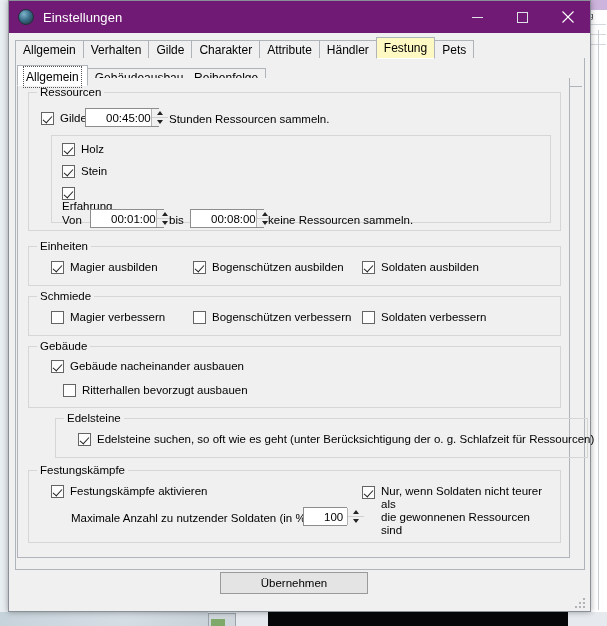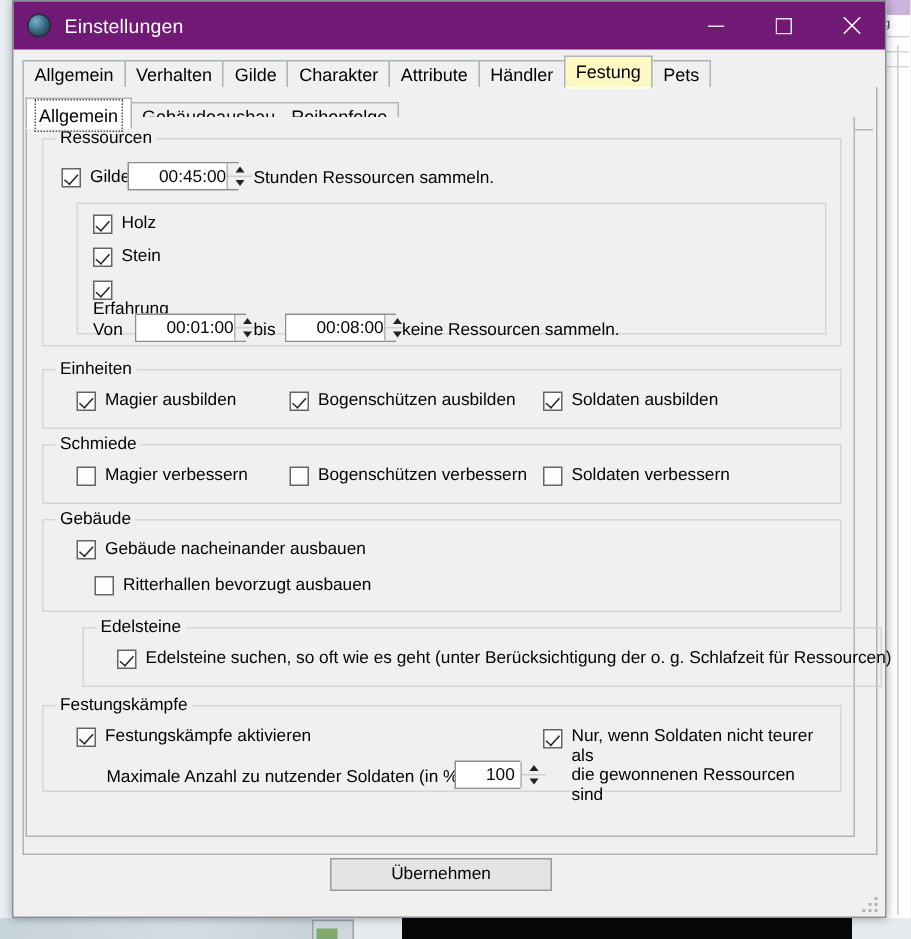--- a/index.html
+++ b/index.html
@@ -501,21 +501,21 @@
     </div>
 
     <div class="group" style="left:10px; top:340px; width:533px; height:40px;margin-left:27px;">
       <div class="legend">Edelsteine</div>
       <div class="cb" style="left:22px; top:13px;">
         <span class="cbbox checked"></span>
         <span class="cblabel">Edelsteine suchen, so oft wie es geht (unter Berücksichtigung der o. g. Schlafzeit für Ressourcen)</span>
       </div>
     </div>
 
-    <div class="group" style="left:10px; top:392px; width:533px; height:58px;">
+    <div class="group" style="left:10px; top:392px; width:533px; height:73px;">
       <div class="legend">Festungskämpfe</div>
 
       <div class="cb" style="left:22px; top:13px;">
         <span class="cbbox checked"></span>
         <span class="cblabel">Festungskämpfe aktivieren</span>
       </div>
 
       <div class="lbl" style="left:42px; top:40px;">Maximale Anzahl zu nutzender Soldaten (in %):</div>
       <div class="spin" style="left:274px; top:36px; width:44px;">
         <div class="val right">100</div>

